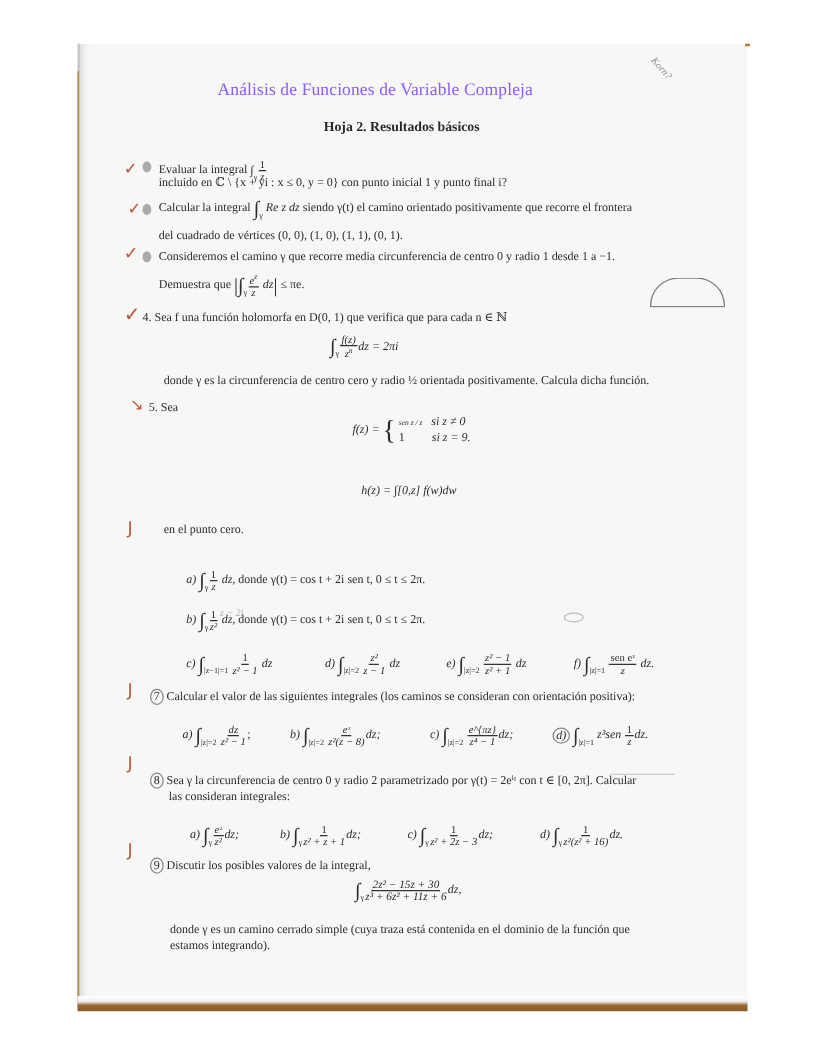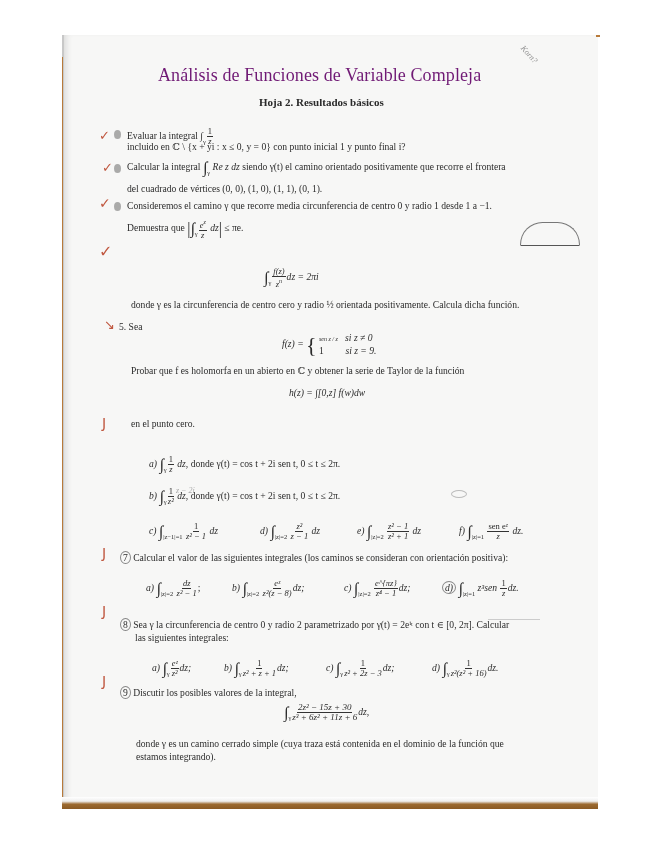--- a/index.html
+++ b/index.html
@@ -14,21 +14,21 @@
       box-shadow: inset 6px 0 6px -4px #d8d8d8;
     }
     .page-left-edge { position: absolute; left: -2px; top: 22px; width: 1px; height: 745px; background: #b87a3a; }
     .page-bottom-edge {
       position: absolute; left: -2px; top: 762px; width: 536px; height: 12px;
       background: linear-gradient(180deg, #ffffff 0%, #efefef 35%, #9c6a30 60%, #8a5a24 100%);
     }
     .corner-mark { position: absolute; left: 532px; top: 0; width: 4px; height: 2px; background: #b87a3a; }
 
     .abs { position: absolute; }
-    .title { left: 94px; top: 30px; font-size: 18px; letter-spacing: 0.1px; color: #701a75; }
+    .title { left: 110px; top: 30px; font-size: 14px; letter-spacing: 0.1px; color: #8b5cf6; }
     .subtitle { left: 195px; top: 61px; font-size: 11px; font-weight: bold; color: #2a2a2a; }
     .handnote { left: 455px; top: 15px; font-size: 8px; color: #8a8a8a; transform: rotate(48deg); font-style: italic; }
 
     .txt { font-size: 9.6px; line-height: 12px; color: #2b2b2b; white-space: nowrap; }
     .num { font-size: 9.6px; color: #2b2b2b; }
     .circled { border: 1px solid #888; border-radius: 50%; padding: 0 2px; }
     .blot { display: inline-block; width: 7px; height: 9px; background: #777; border-radius: 50%; opacity: .6; vertical-align: -1px; }
 
     .check { color: #c0573f; font-size: 13px; font-family: "DejaVu Sans", sans-serif; }
     .jmark { color: #c0573f; font-size: 14px; font-family: "DejaVu Sans", sans-serif; }
@@ -82,38 +82,38 @@
   <div class="abs txt" style="left:63px;top:165px;">Consideremos el camino γ que recorre media circunferencia de centro 0 y radio 1 desde 1 a −1.</div>
   <div class="abs txt" style="left:63px;top:183px;">
     <span>Demuestra que </span><span style="font-size:16px;vertical-align:-3px;">|</span><span class="int">∫</span><span class="sub math">γ</span><span class="frac">
         <span class="n math">e<sup style="font-size:6px">z</sup></span>
         <span class="math">z</span>
       </span><span class="math"> dz</span><span style="font-size:16px;vertical-align:-3px;">|</span><span> ≤ πe.</span>
   </div>
   <div class="semi"></div>
 
   <span class="abs check" style="left:35px;top:207px;font-size:16px;">✓</span>
+  <div class="abs txt" style="left:50px;top:214px;"><span>4</span>. <span>Sea f una función holomorfa en D(0, 1) que verifica que para cada n ∈ ℕ</span></div>
   <div class="abs txt eq" style="left:200px;top:232px;">
     <span class="int">∫</span><span class="sub math">γ</span><span class="frac">
         <span class="n math">f(z)</span>
         <span class="math">z<sup style="font-size:6px">n</sup></span>
       </span><span class="math">dz = 2πi</span>
   </div>
   <div class="abs txt" style="left:67px;top:264px;">donde γ es la circunferencia de centro cero y radio ½ orientada positivamente. Calcula dicha función.</div>
 
   <span class="abs check" style="left:40px;top:282px;">↘</span>
   <div class="abs txt" style="left:55px;top:286px;text-align:right;"><span>5</span>. <span>Sea</span></div>
   <div class="abs txt" style="left:218px;top:297px;">
     <span class="math">f(z) = </span><span class="brace">{</span>
     <span style="display:inline-block;vertical-align:middle;line-height:12px;">
       <span><span class="math" style="font-size:6px">sen z / z</span> &nbsp; <span class="math">si z ≠ 0</span></span><br>
       <span><span>1</span> &nbsp;&nbsp;&nbsp;&nbsp;&nbsp;&nbsp;&nbsp; <span class="math">si z = 9.</span></span>
     </span>
   </div>
-  <div class="abs txt" style="left:67px;top:330px;">Probar que f es holomorfa en un abierto en ℂ y obtener la serie de Taylor de la función</div>
   <div class="abs txt math" style="left:225px;top:352px;text-align:center;">h(z) = ∫[0,z] f(w)dw</div>
   <span class="abs jmark" style="left:38px;top:380px;">J</span>
   <div class="abs txt" style="left:67px;top:383px;">en el punto cero.</div>
 
 
   <div class="abs txt" style="left:85px;top:420px;">
     <span class="math">a)</span> <span class="int">∫</span><span class="sub math">γ</span><span class="frac">
         <span class="n">1</span>
         <span class="math">z</span>
       </span><span class="math"> dz</span><span>, donde γ(t) = cos t + 2i sen t,   0 ≤ t ≤ 2π.</span>
@@ -177,21 +177,21 @@
   <div class="abs txt" style="left:378px;top:544px;">
     <span class="math circled">d)</span> <span class="int">∫</span><span class="sub math">|z|=1</span> <span class="math">z³sen </span><span class="frac">
         <span class="n">1</span>
         <span class="math">z</span>
       </span><span class="math">dz.</span>
   </div>
   <div class="underline-pencil"></div>
 
   <span class="abs jmark" style="left:38px;top:568px;">J</span>
   <div class="abs txt" style="left:56px;top:584px;"><span class="circled">8</span> <span>Sea γ la circunferencia de centro 0 y radio 2 parametrizado por γ(t) = 2eⁱᵗ con t ∈ [0, 2π]. Calcular</span></div>
-  <div class="abs txt" style="left:71px;top:597px;">las siguientes integrales:</div>
+  <div class="abs txt" style="left:71px;top:597px;">las consideran integrales:</div>
 
   <div class="abs txt" style="left:88px;top:624px;">
     <span class="math">a)</span> <span class="int">∫</span><span class="sub math">γ</span><span class="frac">
         <span class="n math">eᶻ</span>
         <span class="math">z²</span>
       </span><span class="math">dz;</span>
   </div>
   <div class="abs txt" style="left:160px;top:624px;">
     <span class="math">b)</span> <span class="int">∫</span><span class="sub math">γ</span><span class="frac">
         <span class="n">1</span>

